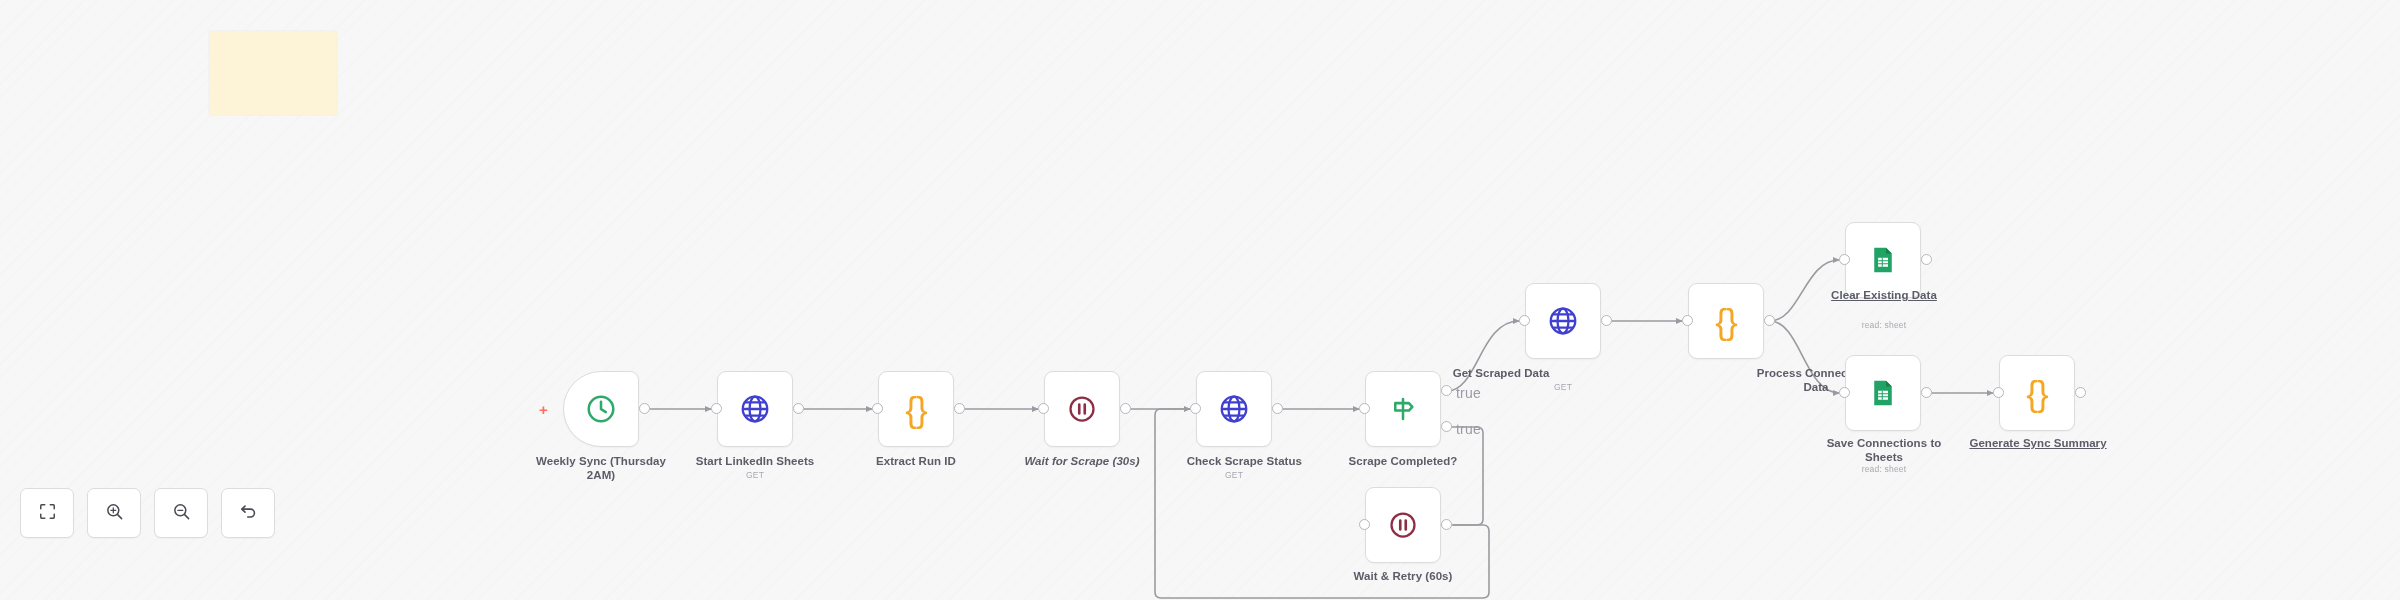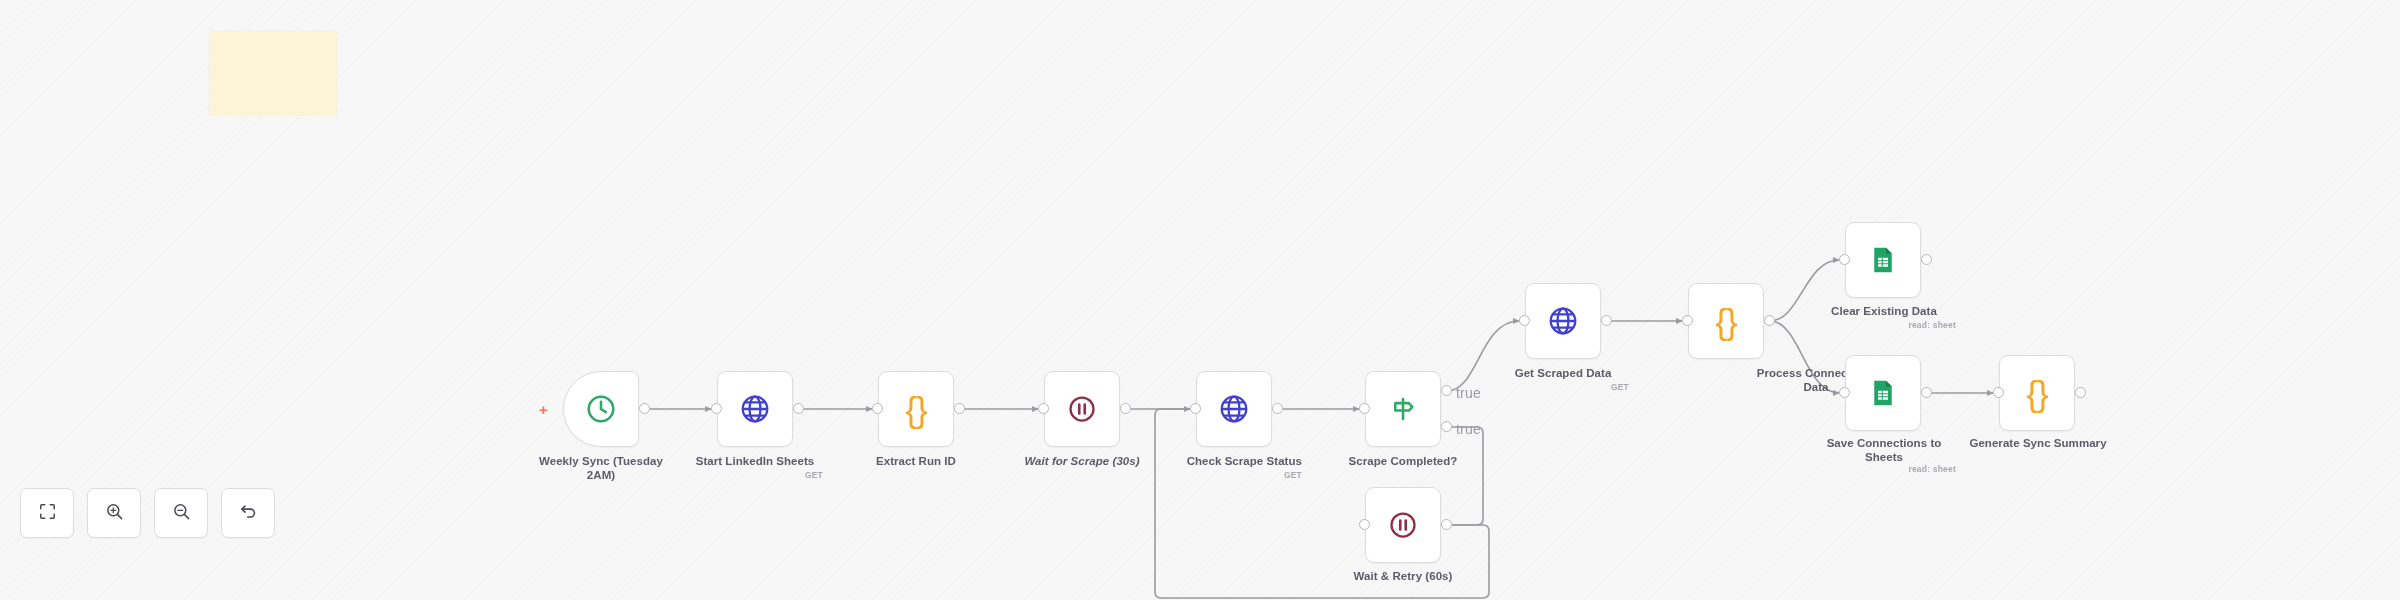--- a/index.html
+++ b/index.html
@@ -82,25 +82,25 @@
     text-align: center;
     font-size: 11.5px;
     line-height: 13.5px;
     color: #5c5c68;
     font-weight: 600;
     letter-spacing: 0.05px;
     white-space: pre-line;
   }
   .node-sub {
     position: absolute;
-    text-align: right;
+    text-align: center;
     font-size: 8.5px;
     line-height: 10px;
     color: #a8a8b3;
-    font-weight: 700;
+    font-weight: 400;
     letter-spacing: 0.2px;
   }
 
   
   .port {
     position: absolute;
     width: 11px; height: 11px;
     border-radius: 50%;
     background: #ffffff;
     border: 1.4px solid #b6b6bd;
@@ -195,21 +195,21 @@
 
   <div class="node trigger" style="left:563px; top:371px;">
     <span class="node-icon">
       <svg width="32" height="32" viewBox="0 0 24 24" fill="none" stroke="#2fa96a" stroke-width="1.9">
         <circle cx="12" cy="12" r="9.2"></circle>
         <path d="M12 6.6 L12 12 L15.6 14.3" stroke-linecap="round"></path>
       </svg>
     </span>
   </div>
   <div class="port" style="left:639px; top:403px;"></div>
-  <div class="node-label" style="left:523px; top:455px; width:156px;">Weekly Sync (Tuesday
+  <div class="node-label" style="left:523px; top:455px; width:156px;">Weekly Sync (Thursday
 2AM)</div>
 
   <div class="node" style="left:717px; top:371px;">
     <span class="node-icon">
       <svg width="32" height="32" viewBox="0 0 24 24" fill="none" stroke="#4040d0" stroke-width="1.7">
         <circle cx="12" cy="12" r="9.2"></circle>
         <ellipse cx="12" cy="12" rx="4.1" ry="9.2"></ellipse>
         <path d="M2.8 12 H21.2 M4.3 7 H19.7 M4.3 17 H19.7"></path>
       </svg>
     </span>
@@ -271,21 +271,21 @@
     <span class="node-icon">
       <svg width="32" height="32" viewBox="0 0 24 24" fill="none" stroke="#4040d0" stroke-width="1.7">
         <circle cx="12" cy="12" r="9.2"></circle>
         <ellipse cx="12" cy="12" rx="4.1" ry="9.2"></ellipse>
         <path d="M2.8 12 H21.2 M4.3 7 H19.7 M4.3 17 H19.7"></path>
       </svg>
     </span>
   </div>
   <div class="port" style="left:1519px; top:315px;"></div>
   <div class="port" style="left:1601px; top:315px;"></div>
-  <div class="node-label" style="left:1497px; top:367px; width:132px;">Get Scraped Data</div>
+  <div class="node-label" style="left:1435px; top:367px; width:132px;">Get Scraped Data</div>
   <div class="node-sub" style="left:1497px; top:382px; width:132px;">GET</div>
 
   <div class="node" style="left:1688px; top:283px;">
     <span class="node-icon brace">{}</span>
   </div>
   <div class="port" style="left:1682px; top:315px;"></div>
   <div class="port" style="left:1764px; top:315px;"></div>
   <div class="node-label" style="left:1746px; top:367px; width:140px;">Process Connections
 Data</div>
 
@@ -296,21 +296,21 @@
         <path d="M14.4 2.2 L19 6.8 H14.4 Z" fill="#188045"></path>
         <rect x="8.1" y="10.2" width="7.9" height="7.2" fill="#ffffff"></rect>
         <g stroke="#21a366" stroke-width="0.85">
           <path d="M8.1 12.6 H16 M8.1 15 H16 M11.4 10.2 V17.4"></path>
         </g>
       </svg>
     </span>
   </div>
   <div class="port" style="left:1839px; top:254px;"></div>
   <div class="port" style="left:1921px; top:254px;"></div>
-  <div class="node-label" style="left:1812px; top:305px; width:144px;">Clear Existing Data</div>
+  <div class="node-label" style="left:1812px; top:289px; width:144px;text-decoration:underline;">Clear Existing Data</div>
   <div class="node-sub" style="left:1812px; top:320px; width:144px;">read: sheet</div>
 
   <div class="node" style="left:1845px; top:355px;">
     <span class="node-icon">
       <svg width="30" height="30" viewBox="0 0 24 24">
         <path d="M5 2.2 H14.4 L19 6.8 V21.8 H5 Z" fill="#21a366"></path>
         <path d="M14.4 2.2 L19 6.8 H14.4 Z" fill="#188045"></path>
         <rect x="8.1" y="10.2" width="7.9" height="7.2" fill="#ffffff"></rect>
         <g stroke="#21a366" stroke-width="0.85">
           <path d="M8.1 12.6 H16 M8.1 15 H16 M11.4 10.2 V17.4"></path>
@@ -322,21 +322,21 @@
   <div class="port" style="left:1921px; top:387px;"></div>
   <div class="node-label" style="left:1812px; top:437px; width:144px;">Save Connections to
 Sheets</div>
   <div class="node-sub" style="left:1812px; top:464px; width:144px;">read: sheet</div>
 
   <div class="node" style="left:1999px; top:355px;">
     <span class="node-icon brace">{}</span>
   </div>
   <div class="port" style="left:1993px; top:387px;"></div>
   <div class="port" style="left:2075px; top:387px;"></div>
-  <div class="node-label" style="left:1963px; top:437px; width:150px;">Generate Sync Summary</div>
+  <div class="node-label" style="left:1963px; top:437px; width:150px;text-decoration:underline;">Generate Sync Summary</div>
 
   <div class="node" style="left:1365px; top:487px;">
     <span class="node-icon">
       <svg width="30" height="30" viewBox="0 0 24 24" fill="none" stroke="#8c2f46" stroke-width="1.8">
         <circle cx="12" cy="12" r="9.2"></circle>
         <path d="M9.8 8.4 V15.6 M14.2 8.4 V15.6" stroke-width="2.1" stroke-linecap="round"></path>
       </svg>
     </span>
   </div>
   <div class="port" style="left:1359px; top:519px;"></div>

